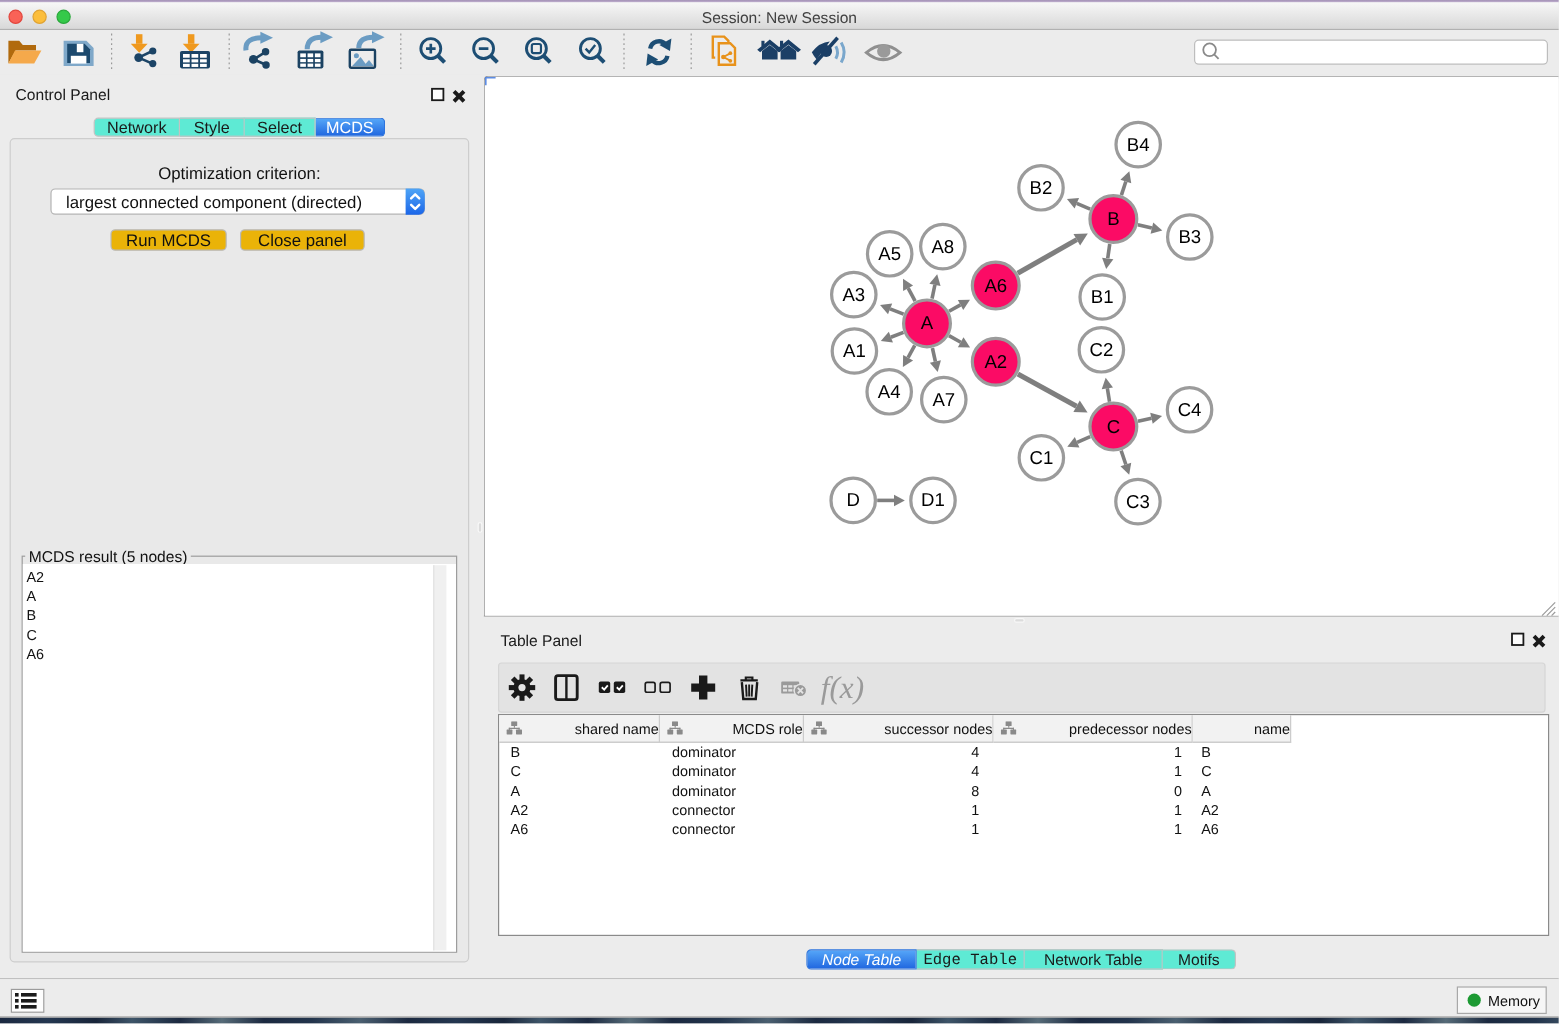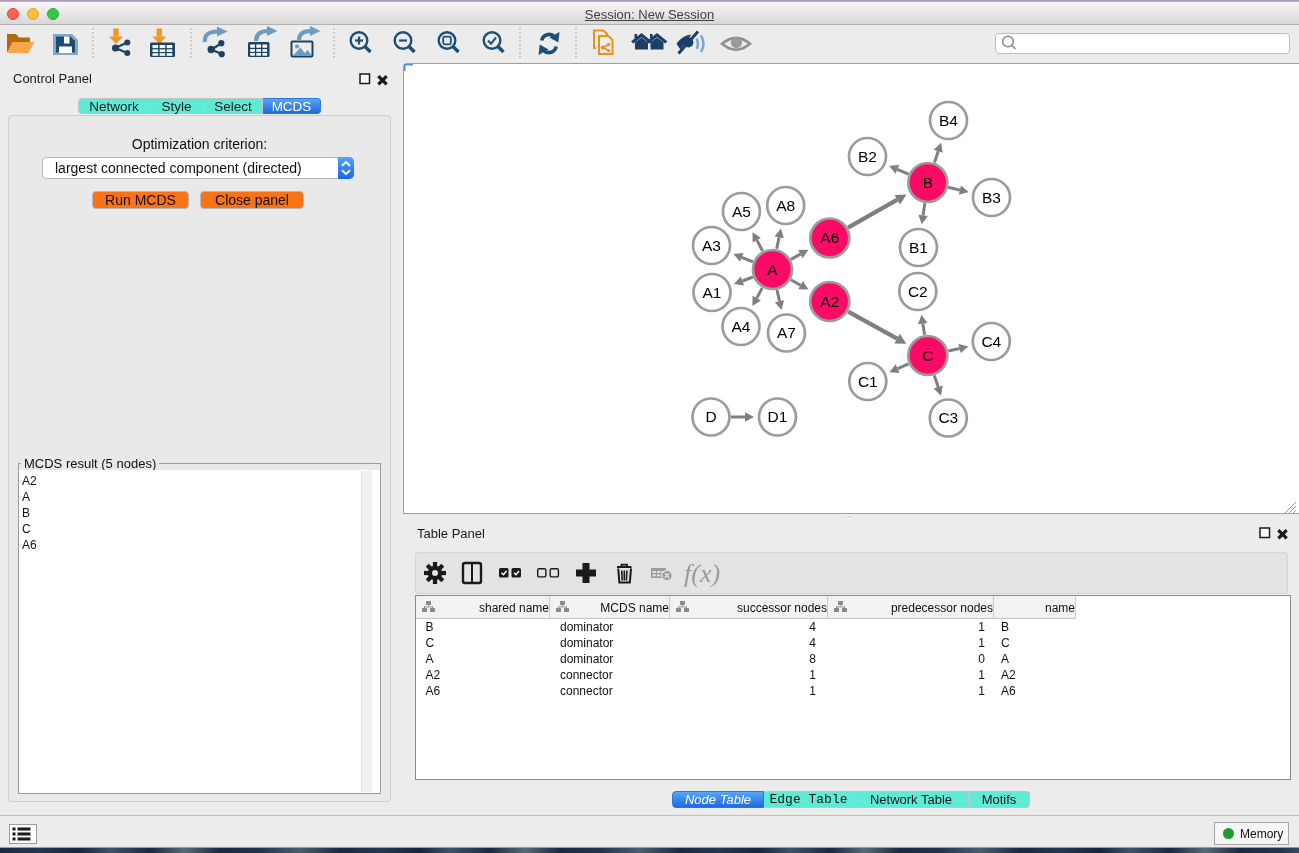--- a/index.html
+++ b/index.html
@@ -4,42 +4,42 @@
 <style>
 * { margin:0; padding:0; box-sizing:border-box; }
 html,body { width:1299px; height:853px; overflow:hidden; }
 body { font-family:"Liberation Sans", sans-serif; background:#ececec; position:relative; }
 .abs { position:absolute; }
 
 #toplip { top:0; left:0; width:1299px; height:2px; background:linear-gradient(#a391b5,#c3b2d2); }
 #titlebar { top:2px; left:0; width:1299px; height:23px;
   background:linear-gradient(#f7f7f7,#d8d8d8); border-bottom:1px solid #b1b1b1; }
 .tl { border-radius:50%; width:12px; height:12px; top:6px; }
-#title { top:5px; left:0; width:1299px; text-align:center; font-size:13px; color:#404040;text-decoration:underline; }
+#title { top:5px; left:0; width:1299px; text-align:center; font-size:13px; color:#404040; }
 
 #toolbar { top:26px; left:0; width:1299px; height:36px; background:#ececec; }
 #search { top:33px; left:995px; width:295px; height:21px; background:#fff;
   border:1px solid #bdbdbd; border-radius:4px; }
 
 #cp-title { top:71px; left:13px; font-size:13px; color:#1a1a1a; }
 #cp-inner { top:115px; left:8px; width:383px; height:687px; background:#e9e9e9;
   border:1px solid #cdcdcd; border-radius:4px; }
 .tabrow { display:flex; }
 .tab { height:16px; font-size:13.5px; color:#1a1a1a; background:#5eead4; border:1px solid #c3c3c3;
   border-left:none; display:flex; align-items:center; justify-content:center; }
 .tab.first { border-left:1px solid #c3c3c3; border-radius:4px 0 0 4px; }
 .tab.last { border-radius:0 4px 4px 0; }
 .tab.sel { background:linear-gradient(#55a6f8,#2168e0); color:#fff; border-color:#2e74dd; }
 #cptabs { top:98px; left:78px; }
 #optlabel { top:136px; left:0; width:399px; text-align:center; font-size:14px; color:#111; }
 #dropdown { top:157px; left:42px; width:312px; height:22px; background:#fff;
   border:1px solid #b4b4b4; border-radius:4px; font-size:14px; color:#111; line-height:20px; padding-left:12px; }
 #dropbtn { top:157px; left:338px; width:16px; height:22px; border-radius:0 5px 5px 0;
   background:linear-gradient(#4fa5f7,#1b66e8); }
-.btn { background:#f97316; border:1px solid #b9b9b9; border-radius:4px; font-size:14px; color:#111;
+.btn { background:#eab308; border:1px solid #b9b9b9; border-radius:4px; font-size:14px; color:#111;
   display:flex; align-items:center; justify-content:center; }
 #runbtn { top:191px; left:92px; width:97px; height:18px; }
 #closebtn { top:191px; left:200px; width:104px; height:18px; }
 
 #grp { top:463px; left:18px; width:363px; height:331px; border:1px solid #9d9d9d; }
 #grplabel { top:456px; left:21px; background:#e9e9e9; padding:0 3px; font-size:13px; color:#111; }
 #grplist { padding-top:3px; top:470px; left:19px; width:361px; height:323px; background:#fff; font-size:12px; color:#111; }
 #grplist div { padding-left:3px; height:16px; line-height:16px; }
 #grpscroll { top:471px; left:361px; width:11px; height:321px; background:#f0f0f0; border-left:1px solid #e0e0e0;}
 
@@ -466,21 +466,21 @@
         <svg class="thico" width="13" height="12" viewBox="0 0 13 12">
           <g fill="#8a8a8a">
             <rect x="4" y="0" width="5" height="4" rx="0.5"></rect>
             <rect x="0" y="7" width="5" height="4" rx="0.5"></rect>
             <rect x="8" y="7" width="5" height="4" rx="0.5"></rect>
             <path d="M6.2 4h0.9v1.5h-0.9z"></path>
             <path d="M2 5.5h9v0.9h-9z"></path>
             <path d="M2 5.5h0.9v2H2zM10.1 5.5h0.9v2h-0.9z"></path>
           </g>
         </svg>
-        <span class="thtxt">MCDS name</span>
+        <span class="thtxt">MCDS role</span>
       </div>
     <div class="th" style="width:158px;">
         <svg class="thico" width="13" height="12" viewBox="0 0 13 12">
           <g fill="#8a8a8a">
             <rect x="4" y="0" width="5" height="4" rx="0.5"></rect>
             <rect x="0" y="7" width="5" height="4" rx="0.5"></rect>
             <rect x="8" y="7" width="5" height="4" rx="0.5"></rect>
             <path d="M6.2 4h0.9v1.5h-0.9z"></path>
             <path d="M2 5.5h9v0.9h-9z"></path>
             <path d="M2 5.5h0.9v2H2zM10.1 5.5h0.9v2h-0.9z"></path>

